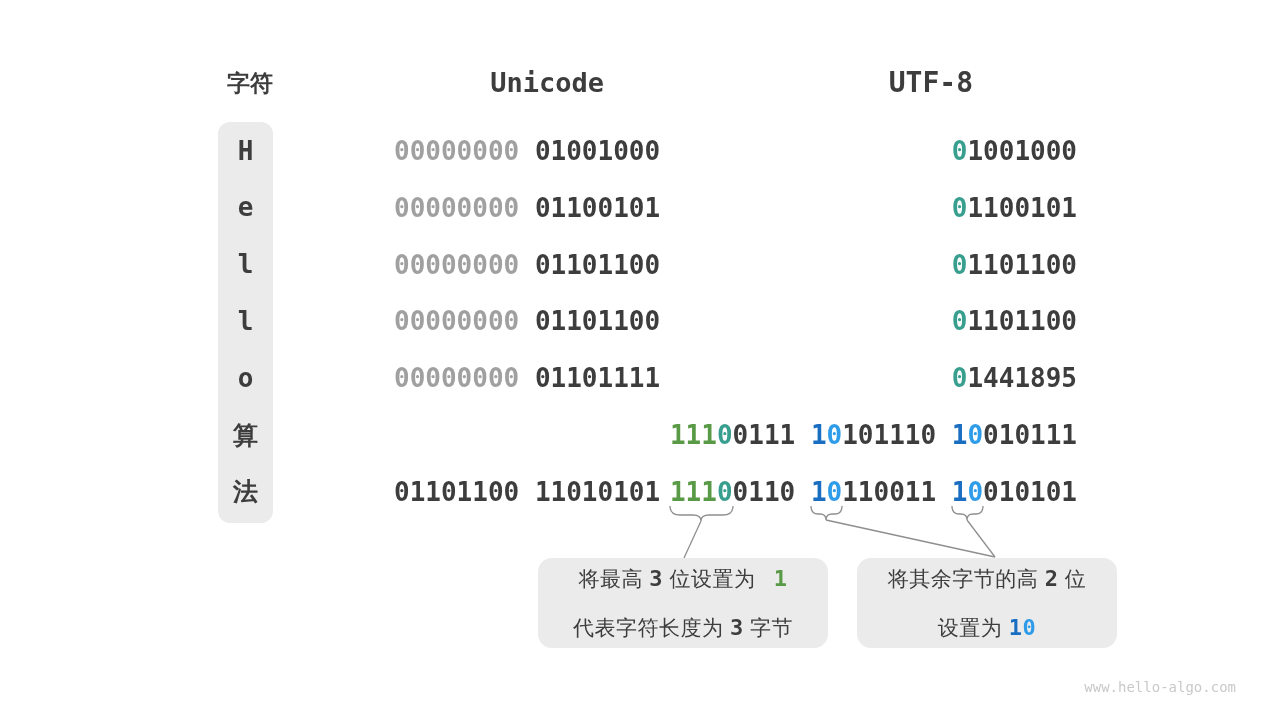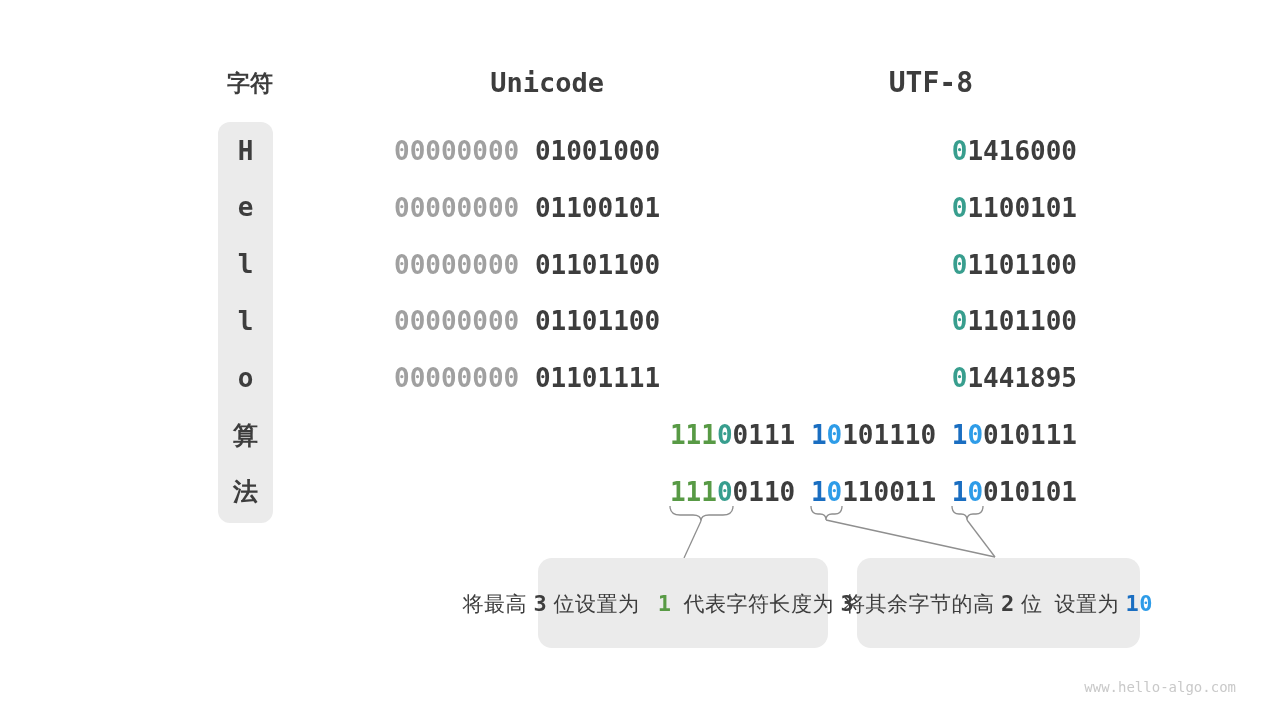--- a/index.html
+++ b/index.html
@@ -22,44 +22,44 @@
   .cell-unicode{position:absolute;left:352px;font-size:26px;font-weight:bold;white-space:pre;margin-left:42px;}
   .cell-utf8{position:absolute;right:203px;font-size:26px;font-weight:bold;white-space:pre;text-align:right;}
   .c-dark{color:var(--dark);}
   .c-gray{color:var(--gray);}
   .c-green{color:var(--green);margin-left:12px;}
   .c-teal{color:var(--teal);}
   .c-blue1{color:var(--blue1);}
   .c-blue0{color:var(--blue0);}
   #annotation-svg{position:absolute;left:0;top:0;pointer-events:none;}
   .callout{position:absolute;background:var(--boxbg);border-radius:14px;
-       display:flex;flex-direction:row;justify-content:center;align-items:center;
+       display:flex;flex-direction:column;justify-content:center;align-items:center;
        color:var(--dark);font-size:21px;gap:12px;}
   .callout .line{line-height:37px;white-space:pre;letter-spacing:0.5px;}
   .callout .num{font-family:"DejaVu Sans Mono","Liberation Mono",monospace;font-weight:bold;font-size:22px;}
   #callout-left{left:538px;top:558px;width:290px;height:90px;}
-  #callout-right{left:857px;top:558px;width:283px;height:90px;}
+  #callout-right{left:857px;top:558px;width:260px;height:90px;}
   #watermark{position:absolute;right:44px;top:679px;font-size:14px;color:var(--watermark);}
 </style>
 </head>
 <body>
 
 <div id="canvas">
 
   <div class="hdr hdr-char">字符</div>
   <div class="hdr hdr-unicode mono">Unicode</div>
   <div class="hdr hdr-utf8 mono">UTF-8</div>
 
   <div id="char-col-bg"></div>
 
   <div id="rows">
       <div class="row" style="top: 122.6px;">
         <div class="cell-char mono">H</div>
         <div class="cell-unicode mono"><span class="c-gray mono">00000000</span><span class="c-dark mono"> </span><span class="c-dark mono">01001000</span></div>
-        <div class="cell-utf8 mono"><span class="c-teal mono">0</span><span class="c-dark mono">1416000</span></div>
+        <div class="cell-utf8 mono"><span class="c-teal mono">0</span><span class="c-dark mono">1001000</span></div>
       </div>
       <div class="row" style="top: 179.4px;">
         <div class="cell-char mono">e</div>
         <div class="cell-unicode mono"><span class="c-gray mono">00000000</span><span class="c-dark mono"> </span><span class="c-dark mono">01100101</span></div>
         <div class="cell-utf8 mono"><span class="c-teal mono">0</span><span class="c-dark mono">1100101</span></div>
       </div>
       <div class="row" style="top: 236.2px;">
         <div class="cell-char mono">l</div>
         <div class="cell-unicode mono"><span class="c-gray mono">00000000</span><span class="c-dark mono"> </span><span class="c-dark mono">01101100</span></div>
         <div class="cell-utf8 mono"><span class="c-teal mono">0</span><span class="c-dark mono">1101100</span></div>
@@ -73,20 +73,21 @@
         <div class="cell-char mono">o</div>
         <div class="cell-unicode mono"><span class="c-gray mono">00000000</span><span class="c-dark mono"> </span><span class="c-dark mono">01101111</span></div>
         <div class="cell-utf8 mono"><span class="c-teal mono">0</span><span class="c-dark mono">1441895</span></div>
       </div>
       <div class="row" style="top: 406.6px;">
         <div class="cell-char">算</div>
         <div class="cell-utf8 mono"><span class="c-green mono">111</span><span class="c-teal mono">0</span><span class="c-dark mono">0111</span><span class="c-dark mono"> </span><span class="c-blue1 mono">1</span><span class="c-blue0 mono">0</span><span class="c-dark mono">101110</span><span class="c-dark mono"> </span><span class="c-blue1 mono">1</span><span class="c-blue0 mono">0</span><span class="c-dark mono">010111</span></div>
       </div>
       <div class="row" style="top: 463.4px;">
         <div class="cell-char">法</div>
+        <div class="cell-unicode mono"><span class="c-dark mono">01101100</span><span class="c-dark mono"> </span><span class="c-dark mono">11010101</span></div>
         <div class="cell-utf8 mono"><span class="c-green mono">111</span><span class="c-teal mono">0</span><span class="c-dark mono">0110</span><span class="c-dark mono"> </span><span class="c-blue1 mono">1</span><span class="c-blue0 mono">0</span><span class="c-dark mono">110011</span><span class="c-dark mono"> </span><span class="c-blue1 mono">1</span><span class="c-blue0 mono">0</span><span class="c-dark mono">010101</span></div>
       </div>
     </div>
 
   <svg id="annotation-svg" width="1280" height="720" viewBox="0 0 1280 720">
     <path d="M670,506 Q670,515 680,515 L693,515 Q701,515 701,521 Q701,515 709,515 L723,515 Q733,515 733,506" fill="none" stroke="var(--line)" stroke-width="1.3"></path>
     <path d="M811,506 Q811,514 818,514 L820,514 Q826,514 826,520 Q826,514 832,514 L835,514 Q842,514 842,506" fill="none" stroke="var(--line)" stroke-width="1.3"></path>
     <path d="M952,506 Q952,514 959,514 L961,514 Q967,514 967,520 Q967,514 973,514 L976,514 Q983,514 983,506" fill="none" stroke="var(--line)" stroke-width="1.3"></path>
     <line x1="701" y1="521" x2="684" y2="558" stroke="var(--line)" stroke-width="1.3"></line>
     <line x1="826" y1="520" x2="995" y2="557" stroke="var(--line)" stroke-width="1.3"></line>

